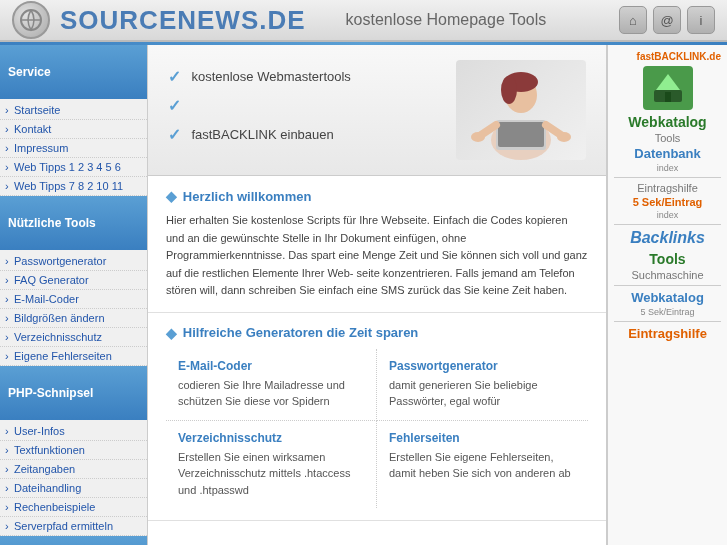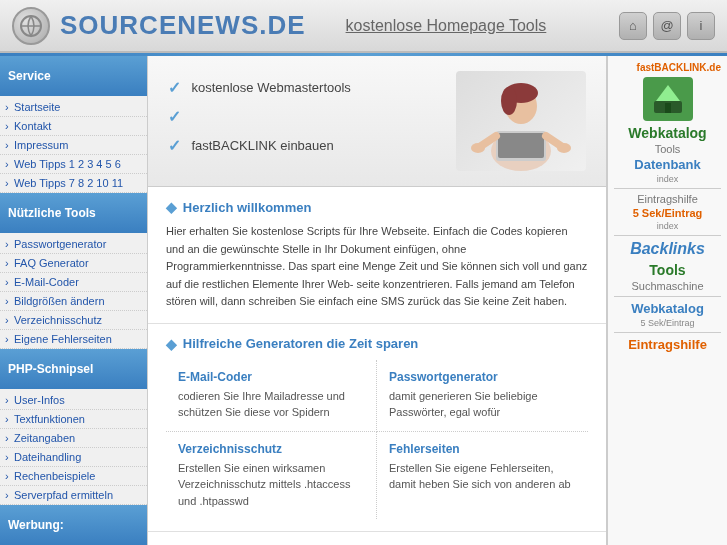--- a/index.html
+++ b/index.html
@@ -5,36 +5,36 @@
     * { margin: 0; padding: 0; box-sizing: border-box; }
     body { font-family: Arial, sans-serif; font-size: 12px; background: #e8e8e8; color: #333; width: 727px; }
 
     
     #header {
       background: linear-gradient(to bottom, #f0f0f0, #d8d8d8);
       border-bottom: 2px solid #bbb;
       padding: 8px 12px;
       display: flex;
       align-items: center;
-      height: 53px;
+      height: 42px;
     }
     #header .logo-icon {
       width: 38px; height: 38px;
       background: radial-gradient(circle at 35% 35%, #e0e0e0, #aaa);
       border-radius: 50%;
       border: 2px solid #999;
       margin-right: 10px;
       display: flex; align-items: center; justify-content: center;
       font-size: 16px; color: #888;
     }
     #header .site-title {
       font-size: 26px; font-weight: bold; color: #4a7cb5; letter-spacing: 1px; margin-right: 40px;
     }
     #header .tagline {
-      font-size: 16px; color: #666; flex: 1; text-decoration: underline;
+      font-size: 16px; color: #666; flex: 1;
     }
     #header .header-icons {
       display: flex; gap: 6px;
     }
     .hicon {
       width: 28px; height: 28px; border-radius: 5px;
       background: linear-gradient(to bottom, #d0d0d0, #b0b0b0);
       border: 1px solid #999;
       display: flex; align-items: center; justify-content: center;
       font-size: 13px; color: #555; cursor: pointer;
@@ -53,21 +53,21 @@
       min-width: 148px;
       background: #f0f0f0;
       border-right: 1px solid #ccc;
       padding-bottom: 20px;
     }
     .sidebar-section-header {
       background: linear-gradient(to bottom, #5a9fd4, #3a7fc0);
       color: #fff;
       font-weight: bold;
       font-size: 12px;
-      padding: 13px 8px;
+      padding: 20px 8px;
       margin-bottom: 2px;
     }
     .sidebar-item {
       padding: 3px 8px 3px 14px;
       font-size: 11px;
       color: #2255aa;
       border-bottom: 1px dotted #ccc;
       cursor: pointer;
       position: relative;
     }

